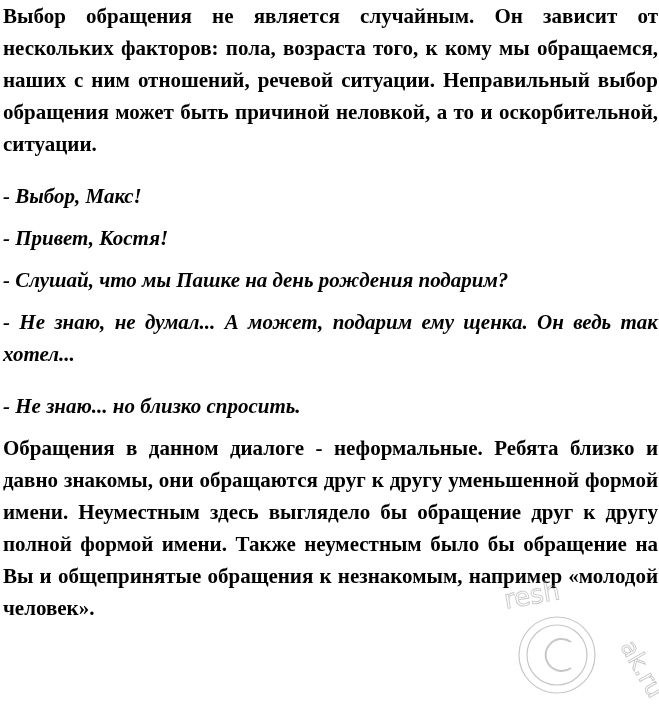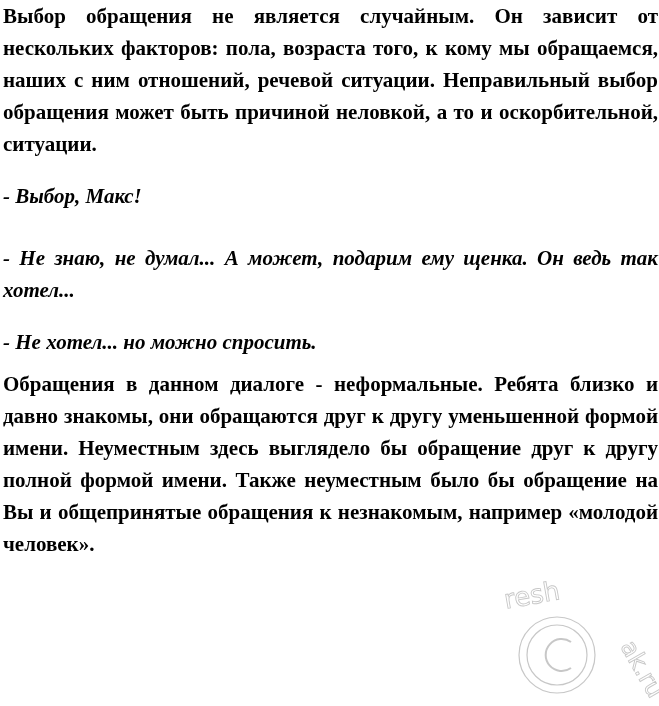--- a/index.html
+++ b/index.html
@@ -19,26 +19,28 @@
 </style>
 </head>
 <body>
 
 <div class="doc">
   <p class="para">Выбор обращения не является случайным. Он зависит от нескольких факторов: пола, возраста того, к кому мы обращаемся, наших с ним отношений, речевой ситуации. Неправильный выбор обращения может быть причиной неловкой, а то и оскорбительной, ситуации.</p>
   <div class="gap"></div>
   <div class="gap"></div>
   <p class="dialog">- Выбор, Макс!</p>
   <div class="gap"></div>
+  <p class="dialog">- Привет, Костя!</p>
   <div class="gap"></div>
+  <p class="dialog">- Слушай, что мы Пашке на день рождения подарим?</p>
   <div class="gap"></div>
   <p class="dialog">- Не знаю, не думал... А может, подарим ему щенка. Он ведь так хотел...</p>
   <div class="gap"></div>
   <div class="gap"></div>
-  <p class="dialog">- Не хотел... но можно спросить.</p>
+  <p class="dialog">- Не знаю... но близко спросить.</p>
   <div class="gap"></div>
   <p class="para">Обращения в данном диалоге - неформальные. Ребята близко и давно знакомы, они обращаются друг к другу уменьшенной формой имени. Неуместным здесь выглядело бы обращение друг к другу полной формой имени. Также неуместным было бы обращение на Вы и общепринятые обращения к незнакомым, например «молодой человек».</p>
 </div>
 
 <div class="watermark">
   <svg width="170" height="150" viewBox="0 0 170 150">
     <g fill="none" stroke="#9a9a9a" stroke-width="1.2">
       <circle cx="62" cy="95" r="38"></circle>
       <circle cx="62" cy="95" r="30"></circle>
       <path d="M76 82 A16 16 0 1 0 76 108" stroke-width="2"></path>

